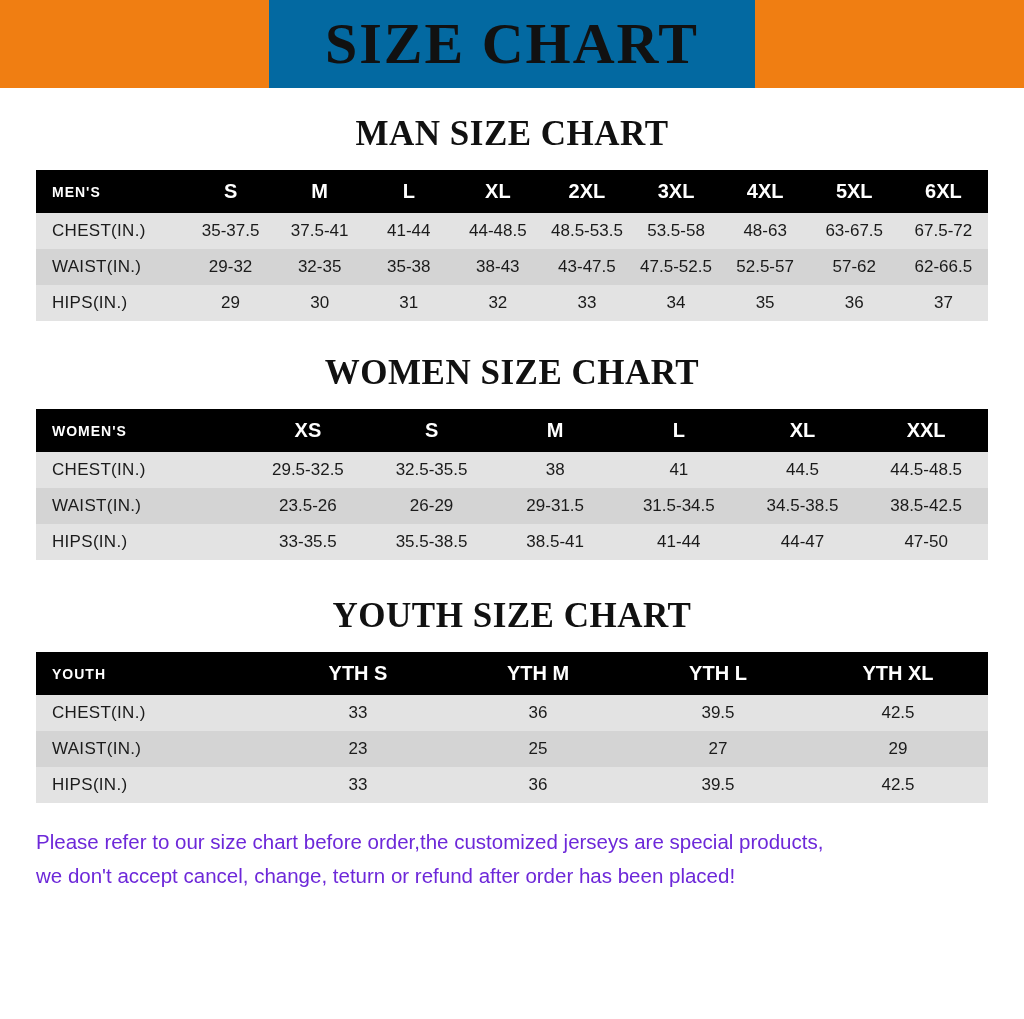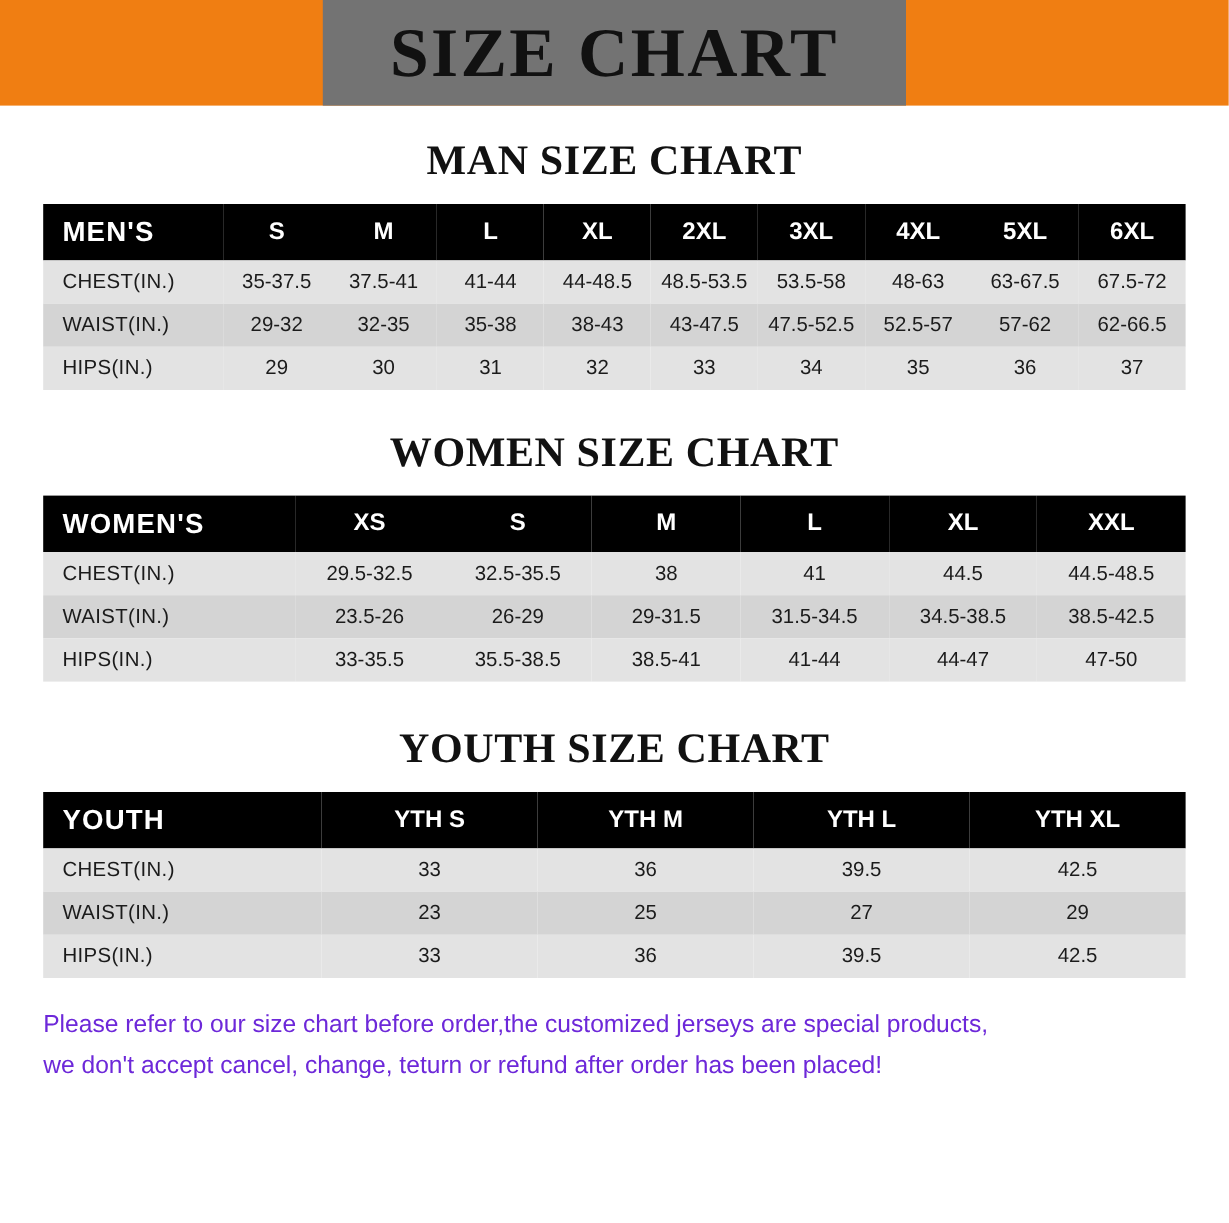--- a/index.html
+++ b/index.html
@@ -22,21 +22,21 @@
   }
   
   .banner {
     height: 88px;
     background: #f07e12;
     display: flex;
     align-items: center;
     justify-content: center;
   }
   .banner-inner {
-    background: #737373;
+    background: #0369a1;
     padding: 0 56px;
   }
   .banner-title {
     font-family: "Liberation Serif", serif;
     font-weight: bold;
     font-size: 58px;
     letter-spacing: 2px;
     color: #111111;
     line-height: 88px;
     white-space: nowrap;
@@ -97,21 +97,21 @@
   
   .men-tbl col.c0 { width: 150px; }
   .men-tbl col.cx { width: 89.1px; }
 
   .women-tbl col.c0 { width: 210px; }
   .women-tbl col.cx { width: 123.6px; }
 
   .youth-tbl col.c0 { width: 232px; }
   .youth-tbl col.cx { width: 180px; }
 
-  thead th.big { font-size: 23px; }
+  thead th.big { font-size: 14px; }
 
   
   .note {
     margin: 22px 36px 0 36px;
     color: #6d28d9;
     font-family: "Liberation Sans", sans-serif;
     font-size: 20.5px;
     line-height: 34px;
     text-align: left;
   }

